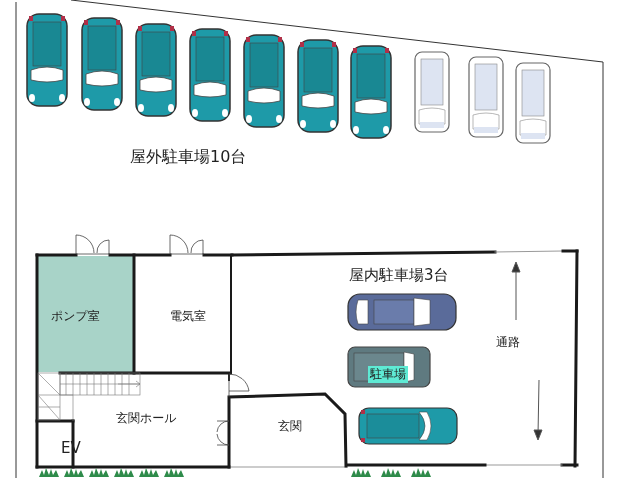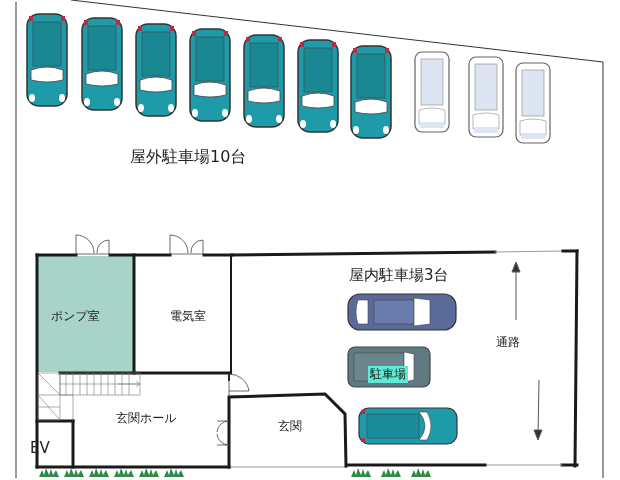--- a/index.html
+++ b/index.html
@@ -245,16 +245,16 @@
   <svg class="bush" style="left:410px;top:467px" viewBox="0 0 22 10">
       <path d="M1,10 L4,3 L6,8 L8,1 L11,8 L13,2 L15,8 L18,3 L21,10 Z" fill="#2e8b4a"></path>
     </svg>
 </div>
 
 <div class="label sm" style="left:130px;top:147px">屋外駐車場10台</div>
 <div class="label lg" style="left:51px;top:308px">ポンプ室</div>
 <div class="label lg" style="left:170px;top:308px">電気室</div>
 <div class="label lg" style="left:116px;top:410px">玄関ホール</div>
 <div class="label lg" style="left:278px;top:418px">玄関</div>
-<div class="label xs" style="left:30px;top:439px">EV</div>
+<div class="label xs" style="left:61px;top:439px">EV</div>
 <div class="label xs" style="left:349px;top:266px">屋内駐車場3台</div>
 <div class="label lg" style="left:368px;top:366px;background:#5eead4;padding:0 2px">駐車場</div>
 <div class="label lg" style="left:496px;top:334px">通路</div>
 
 </body></html>

